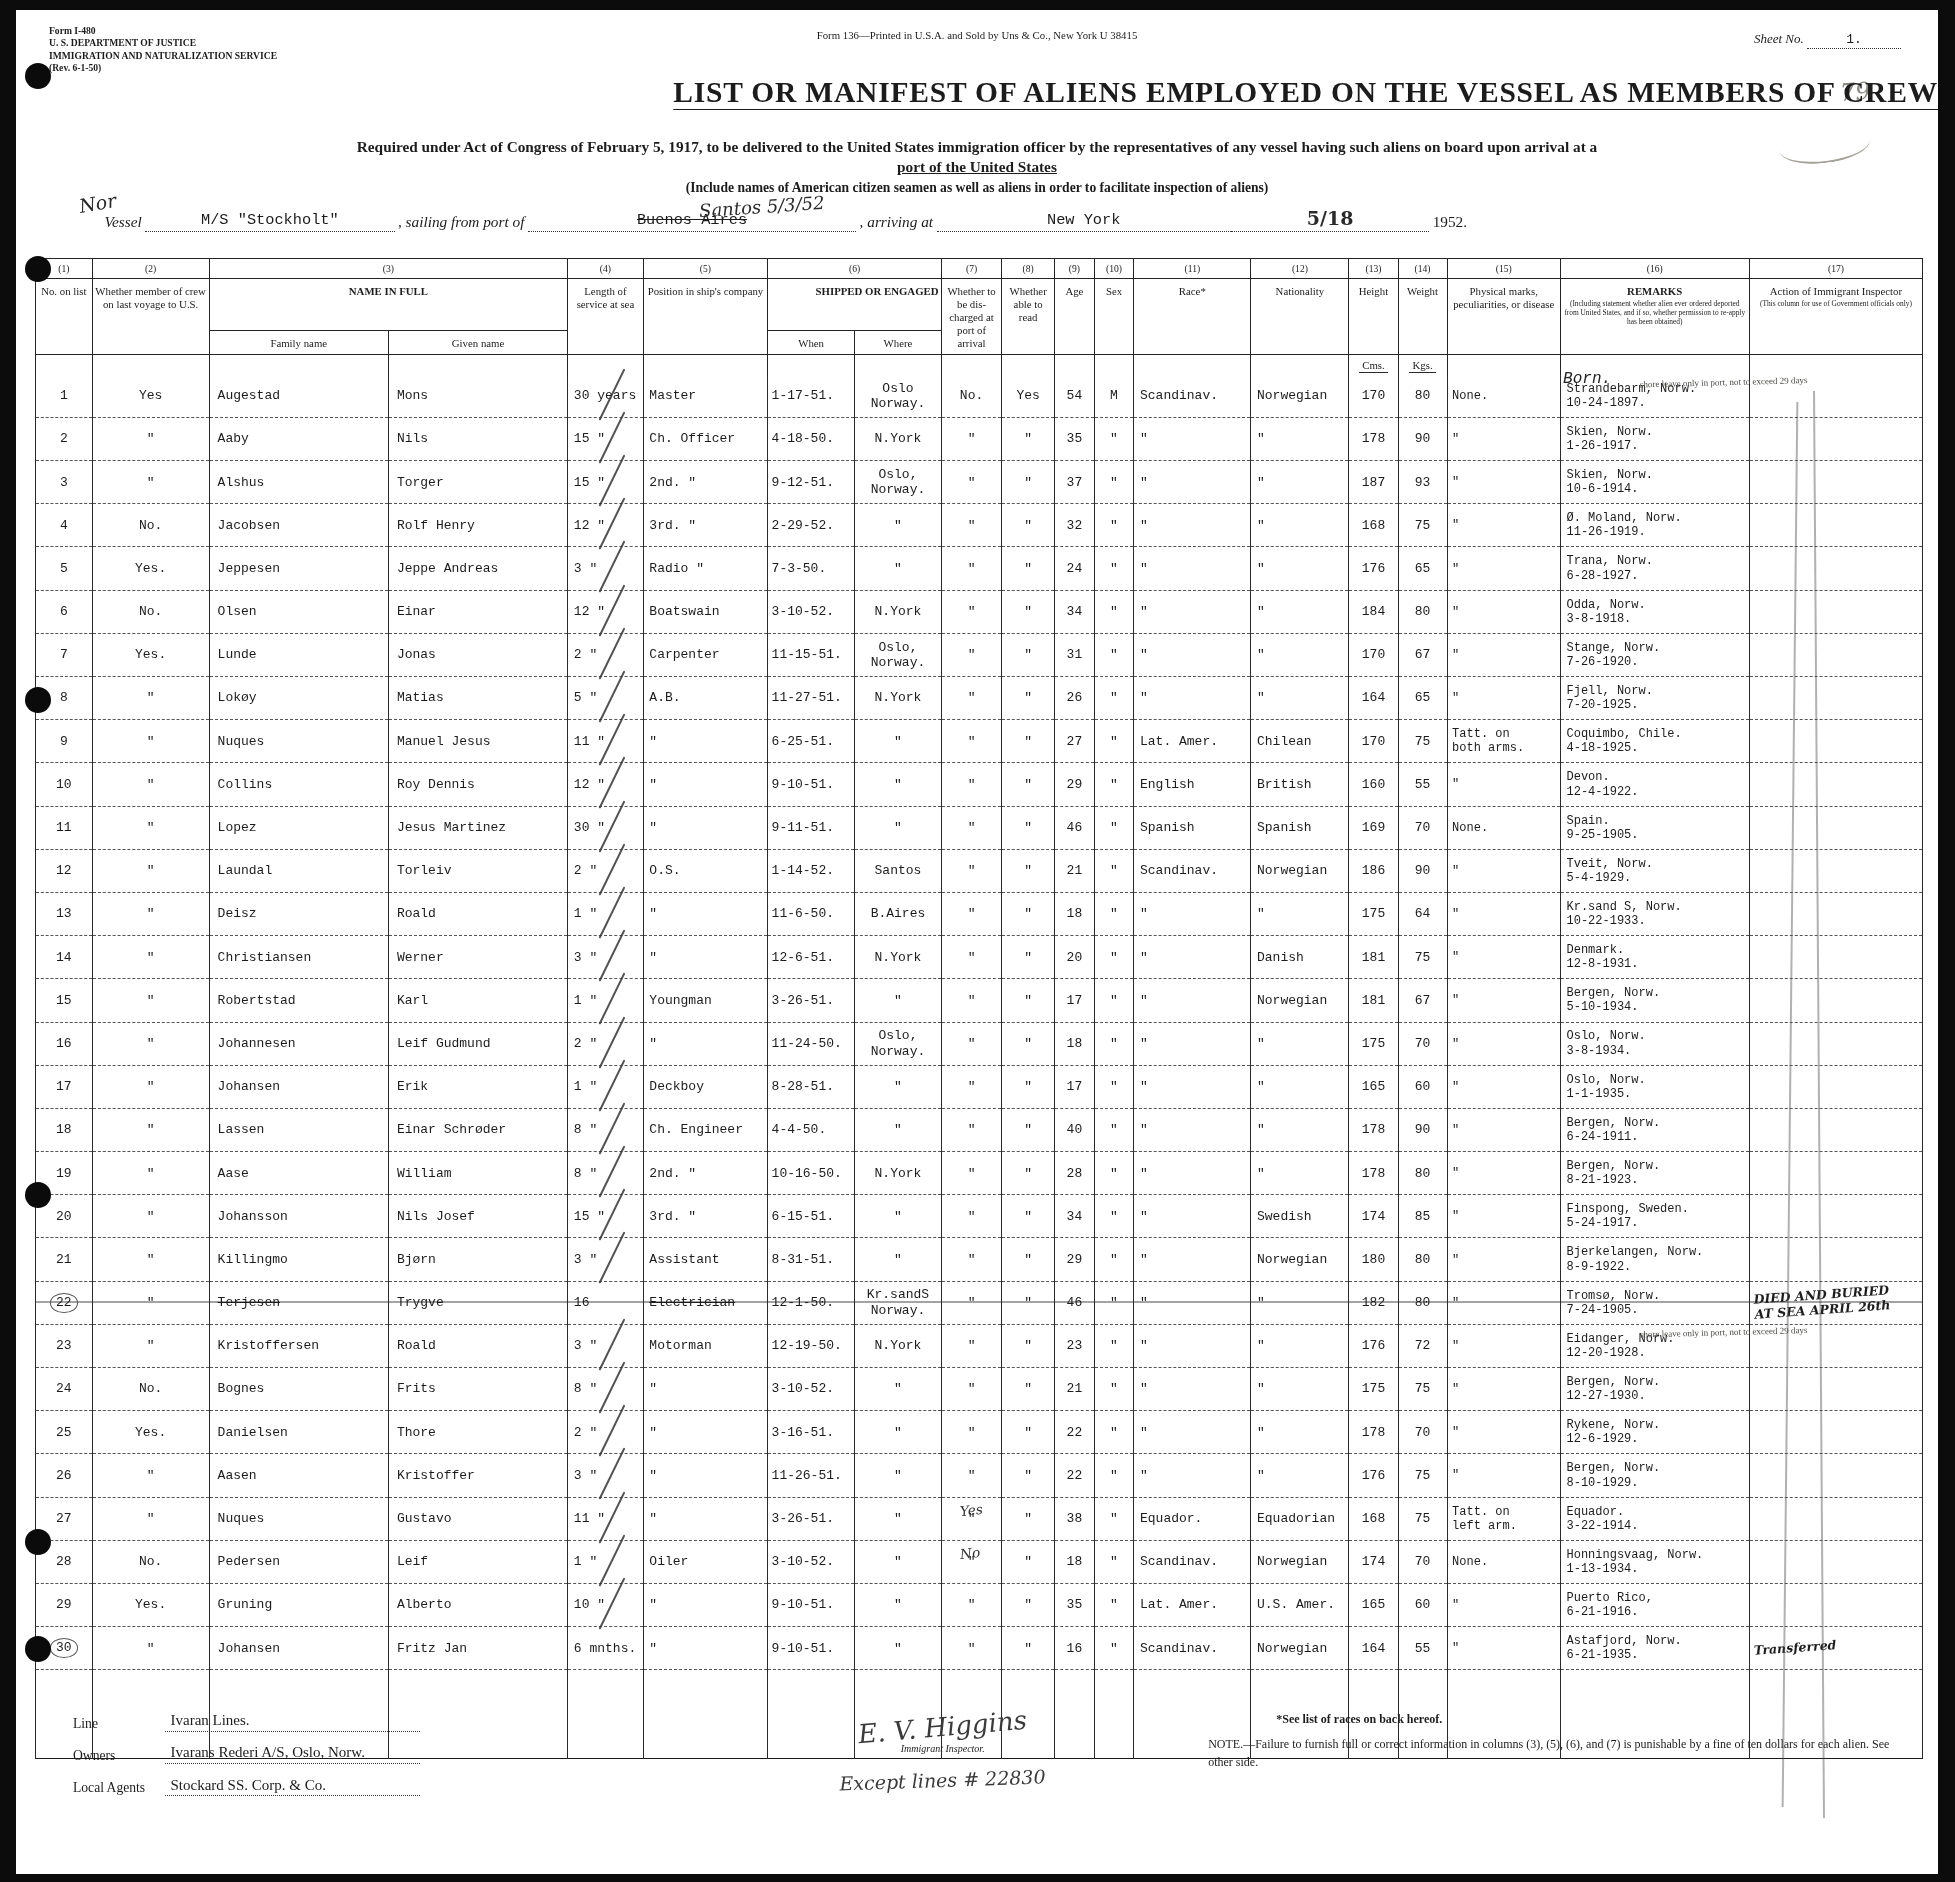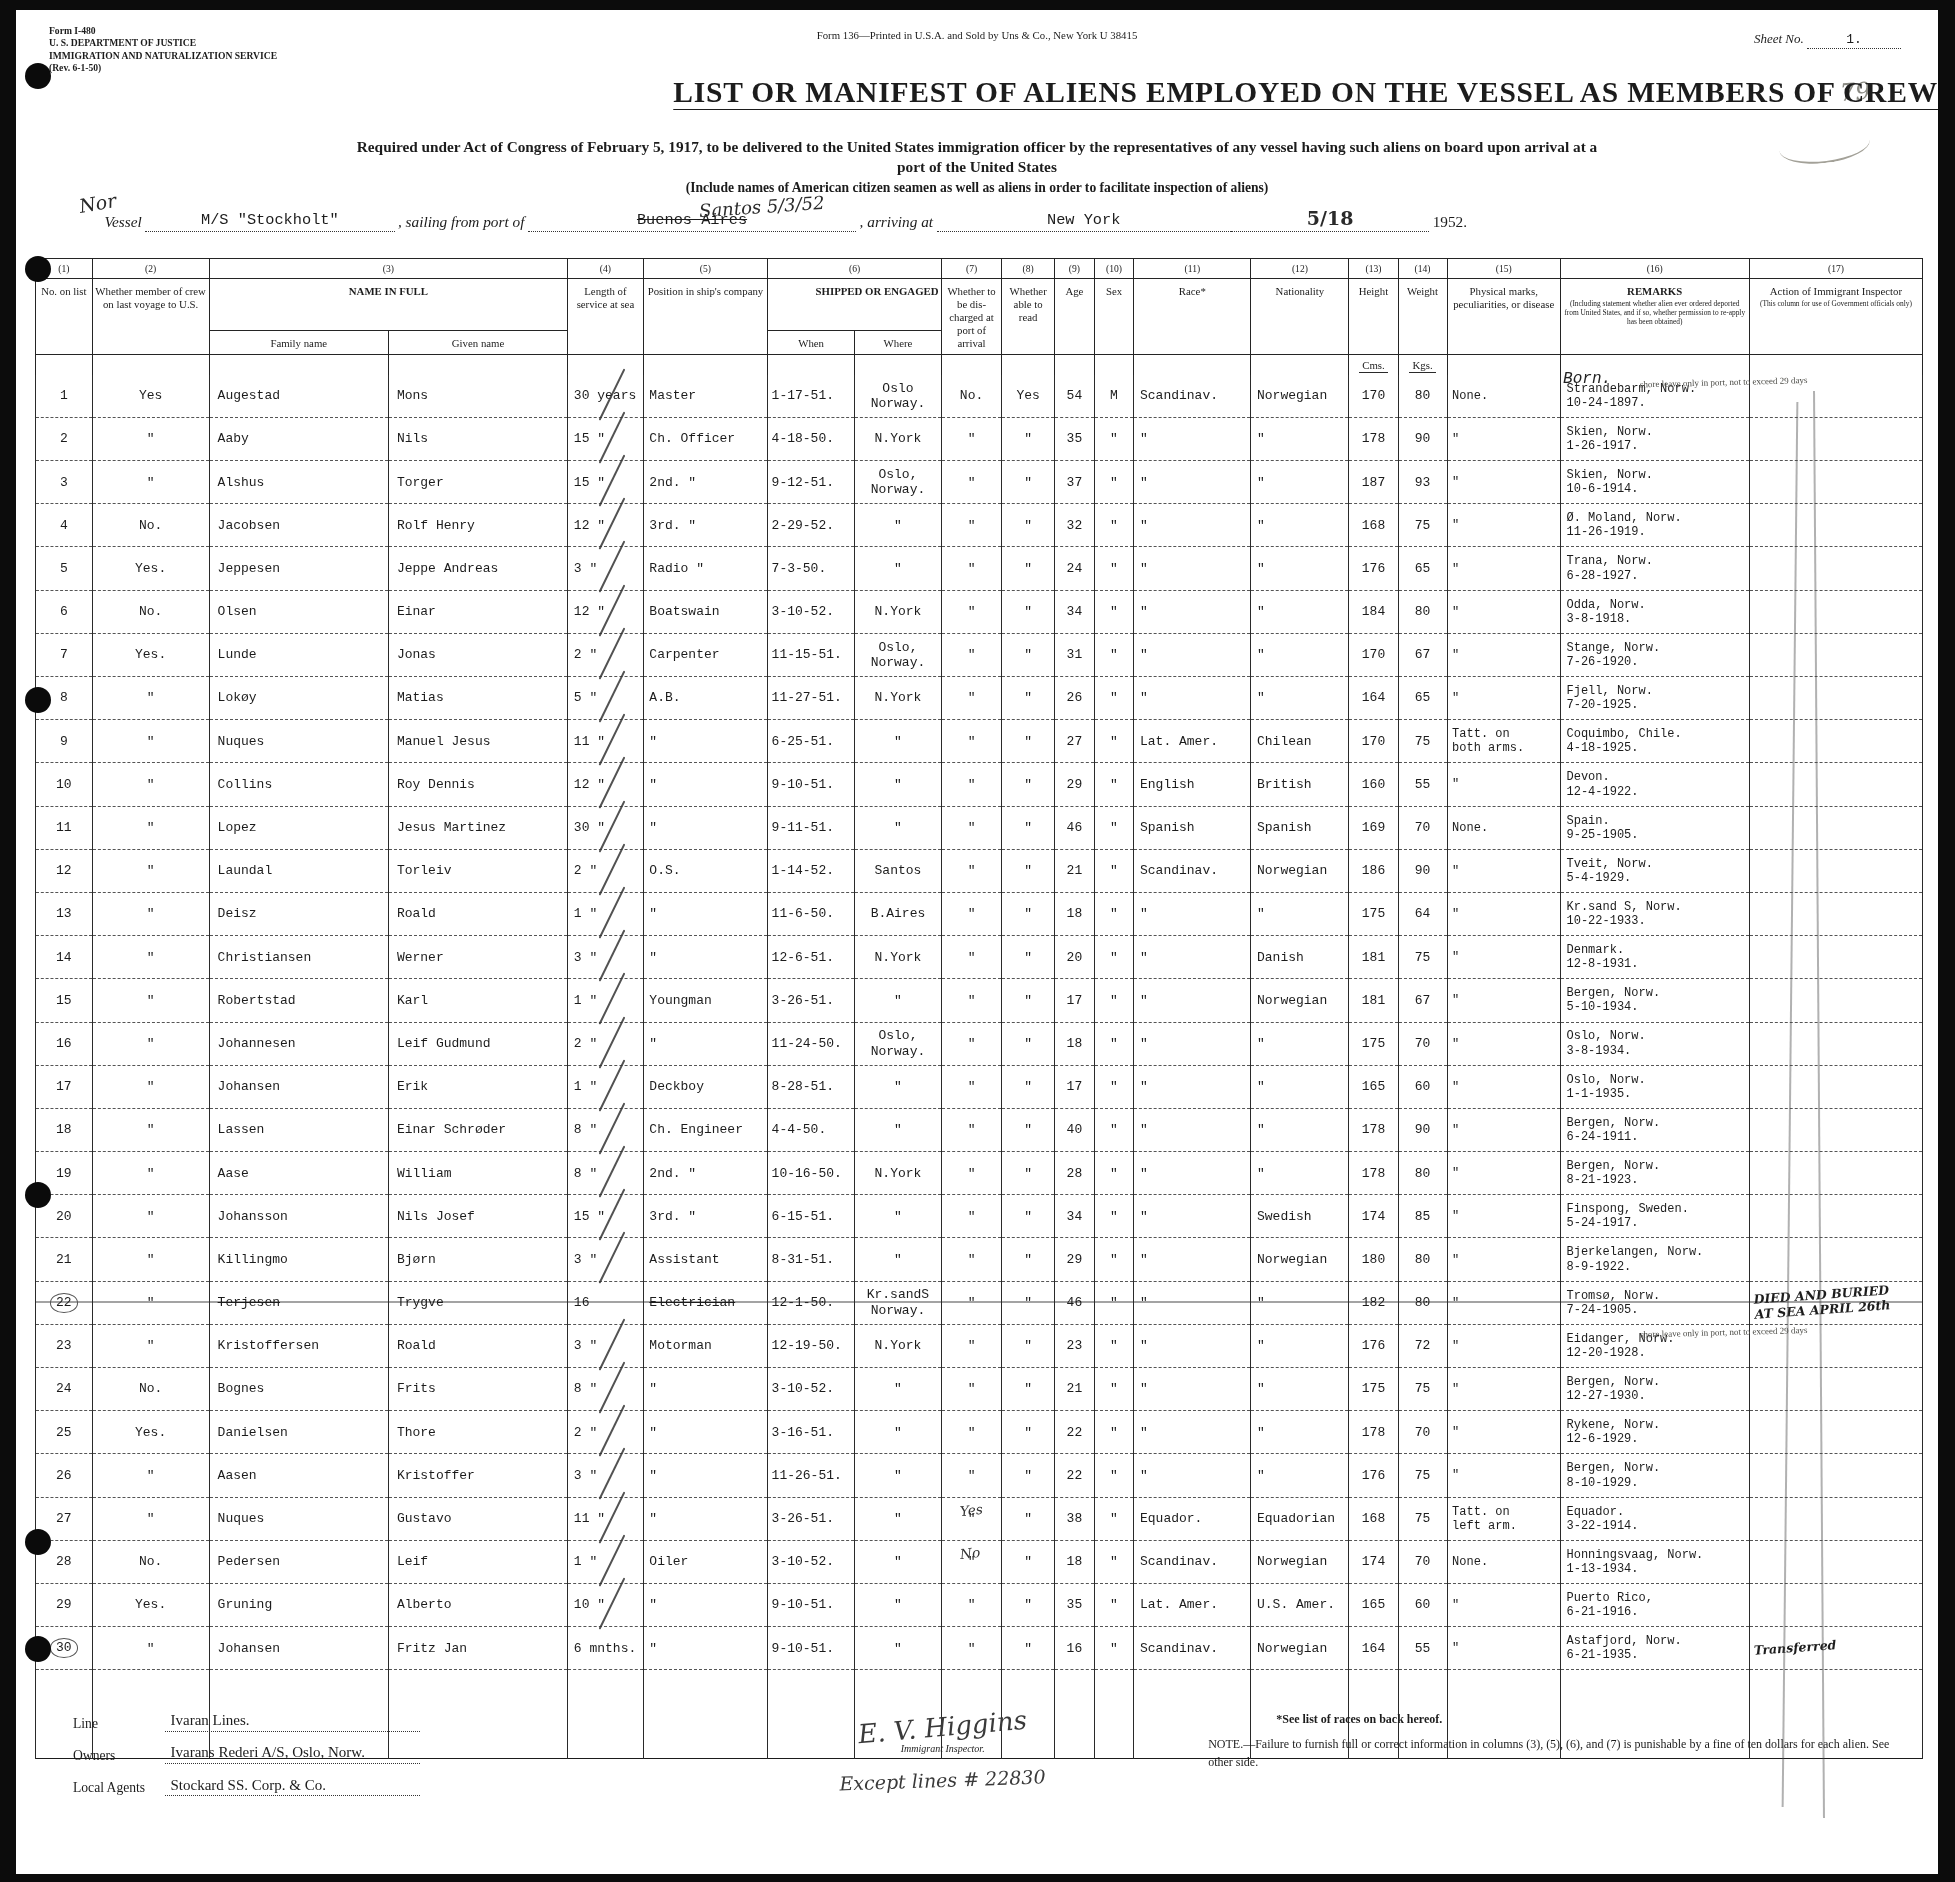--- a/index.html
+++ b/index.html
@@ -23,21 +23,21 @@
   .form-id{position:absolute;left:33px;top:14.7px;font-size:9.6px;font-weight:bold;line-height:1.3;}
   .printer-line{position:absolute;left:0;top:19px;width:100%;text-align:center;font-size:10.8px;}
   .sheet{position:absolute;right:37px;top:20.4px;font-size:13px;font-style:italic;}
   .sheet .val{font-style:normal;display:inline-block;min-width:85px;text-align:center;border-bottom:1.1px dotted #333;padding:0 4.5px 1.1px;}
   .pencil-79{position:absolute;right:67px;top:68px;font-size:24px;transform:rotate(-4deg);}
   .pencil-curve{position:absolute;right:68px;top:118px;width:91px;height:33px;border-bottom:2.8px solid #a3a198;border-radius:0 0 90% 90%;transform:rotate(-7deg);}
   h1.title{position:absolute;left:0;top:66px;width:100%;margin:0;text-align:right;
     font-size:29.5px;letter-spacing:0.8px;font-weight:bold;
     text-decoration:underline;text-underline-offset:6.8px;text-decoration-thickness:1.1px;}
   .req{position:absolute;left:0;top:127px;width:100%;text-align:center;font-weight:bold;font-size:15.3px;line-height:1.3;}
-  .req .u{}
+  .req .u{text-decoration:underline;}
   .include{position:absolute;left:0;top:170px;width:100%;text-align:center;font-weight:bold;font-size:13.6px;}
   .vessel-line{position:absolute;left:85px;right:59px;top:197px;display:flex;align-items:flex-end;font-size:15.3px;font-style:italic;white-space:nowrap;}
   .vessel-line .lbl{padding:0 3.4px 1.1px 3.4px;}
   .vessel-line .fill{font-style:normal;border-bottom:1.1px dotted #333;text-align:center;padding:0 5.7px 2.3px;position:relative;}
   .vessel-line .f-vessel{min-width:238px;}
   .vessel-line .f-port{min-width:317px;}
   .vessel-line .f-arrive{min-width:283px;}
   .vessel-line .f-date{min-width:187px;}
   .overlay-hand{position:absolute;left:52%;top:-14.7px;font-size:18px;transform:rotate(-4deg);white-space:nowrap;}
   .scribble{position:absolute;left:63px;top:182px;font-size:19px;transform:rotate(-10deg);}

